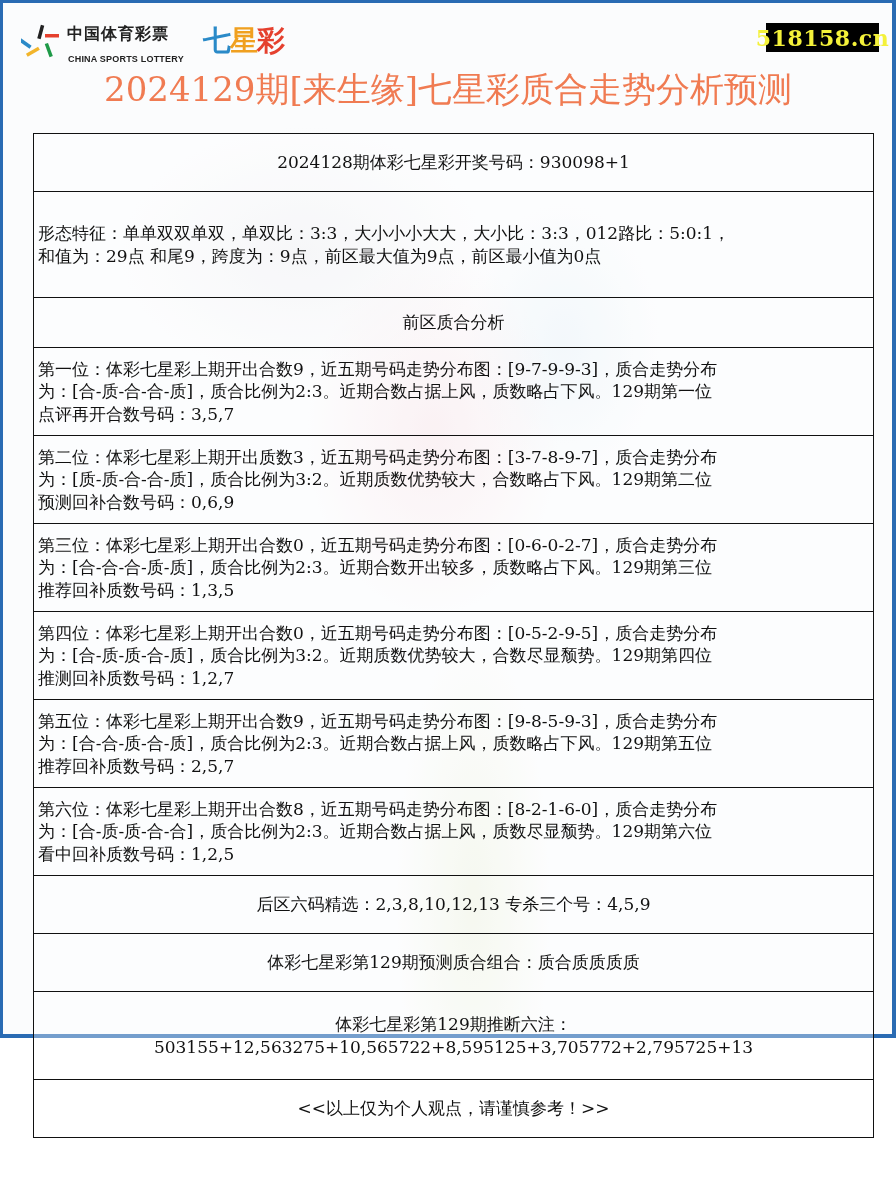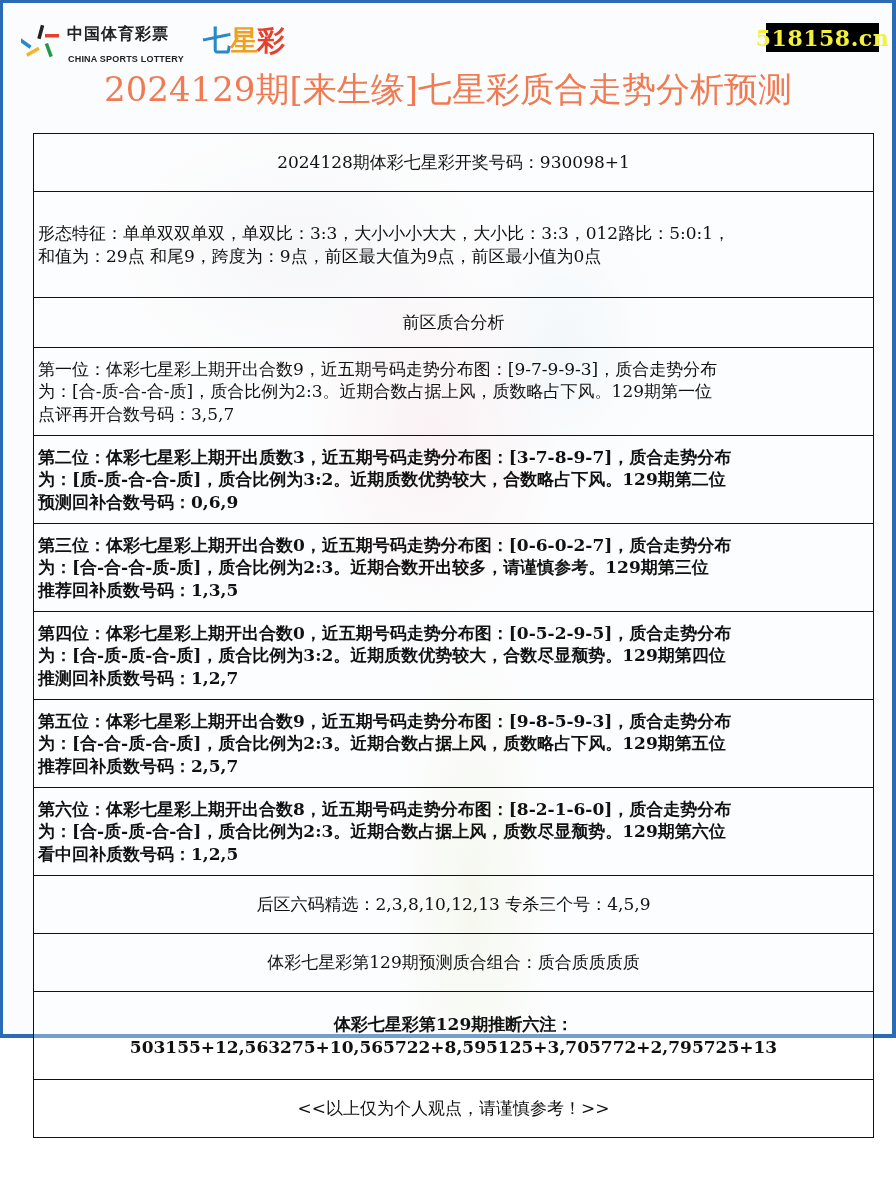--- a/index.html
+++ b/index.html
@@ -69,21 +69,21 @@
     padding: 0 4px;
     line-height: 22.5px;
     background: rgba(255,255,255,0.35);
   }
   .center { text-align: center; }
   .left { text-align: left; }
   .r60 { height: 58px; }
   .r108 { height: 106px; }
   .r52 { height: 50px; }
   .r92 { height: 88px; }
-  .r90 { height: 88px; font-weight: bold; }
+  .r90 { height: 88px; }
 </style>
 </head>
 <body>
 
 <div class="frame">
 
   <div class="header">
     <svg class="logo-mark" viewBox="0 0 40 36">
       <rect x="18" y="2" width="3.5" height="14" fill="#222" transform="rotate(15 20 9)"></rect>
       <rect x="24" y="11" width="14" height="3.5" fill="#e5402e"></rect>
@@ -126,21 +126,21 @@
       <tr class="r90">
         <td class="left">
           <div>第二位：体彩七星彩上期开出质数3，近五期号码走势分布图：[3-7-8-9-7]，质合走势分布</div>
           <div>为：[质-质-合-合-质]，质合比例为3:2。近期质数优势较大，合数略占下风。129期第二位</div>
           <div>预测回补合数号码：0,6,9</div>
         </td>
       </tr>
       <tr class="r90">
         <td class="left">
           <div>第三位：体彩七星彩上期开出合数0，近五期号码走势分布图：[0-6-0-2-7]，质合走势分布</div>
-          <div>为：[合-合-合-质-质]，质合比例为2:3。近期合数开出较多，请谨慎参考。129期第三位</div>
+          <div>为：[合-合-合-质-质]，质合比例为2:3。近期合数开出较多，质数略占下风。129期第三位</div>
           <div>推荐回补质数号码：1,3,5</div>
         </td>
       </tr>
       <tr class="r90">
         <td class="left">
           <div>第四位：体彩七星彩上期开出合数0，近五期号码走势分布图：[0-5-2-9-5]，质合走势分布</div>
           <div>为：[合-质-质-合-质]，质合比例为3:2。近期质数优势较大，合数尽显颓势。129期第四位</div>
           <div>推测回补质数号码：1,2,7</div>
         </td>
       </tr>

